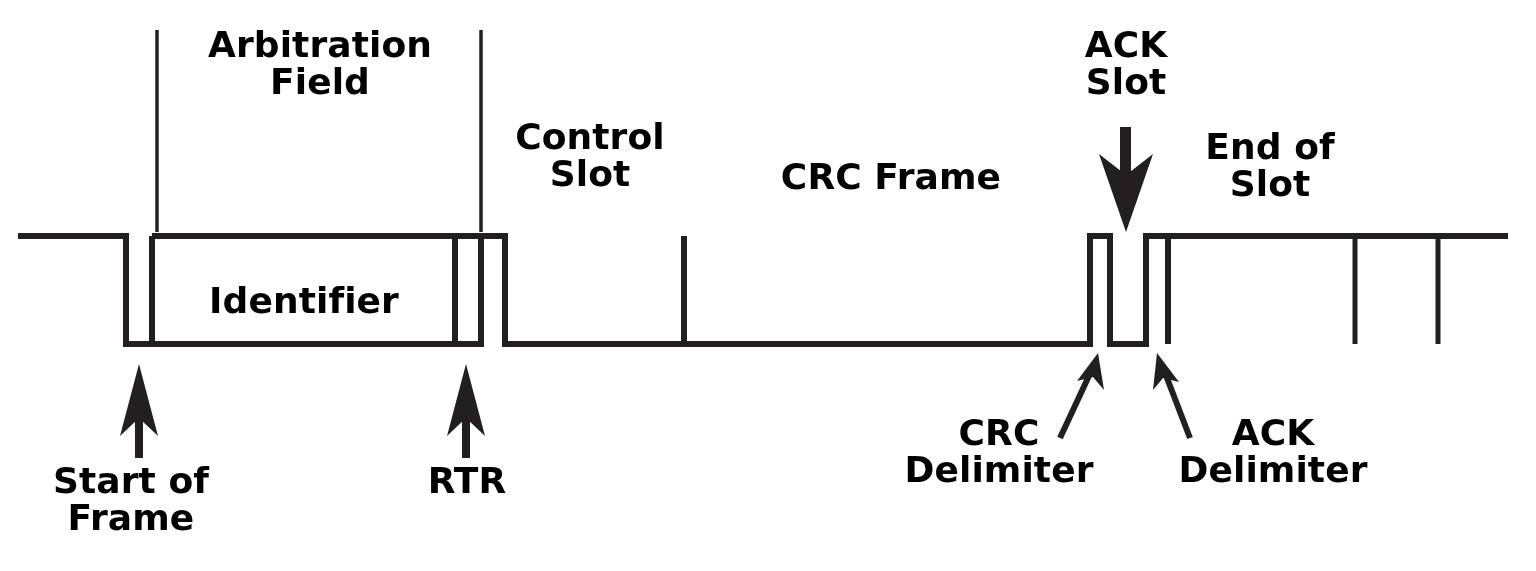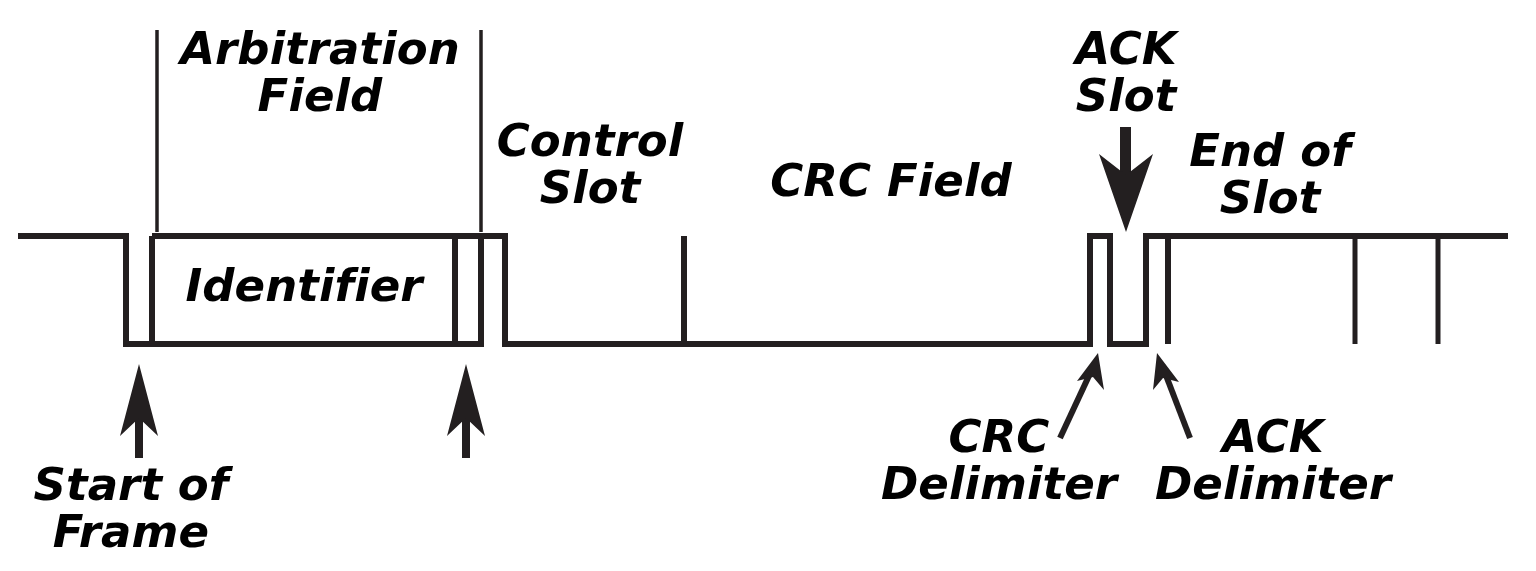--- a/index.html
+++ b/index.html
@@ -57,25 +57,25 @@
   }
   .label {
     position: absolute;
     color: #000000;
     font-weight: bold;
     line-height: 1.04;
     white-space: pre-line;
     text-align: center;
     letter-spacing: 0.1px;
   }
-  .label.big    { font-size: 45px; font-style: italic; }
+  .label.big    { font-size: 36px; }
   .lbl-arbitration { left: 166px; top: 26px;   width: 308px; }
   .lbl-control     { left: 492px; top: 118px;  width: 196px; }
   .lbl-crc-field   { left: 700px; top: 158px;  width: 382px; }
-  .lbl-identifier  { left: 156px; top: 263px;  width: 296px; }
+  .lbl-identifier  { left: 156px; top: 282px;  width: 296px; }
   .lbl-ack-slot    { left: 1036px; top: 26px;  width: 180px; }
   .lbl-end-of-frame{ left: 1168px; top: 128px; width: 204px; }
   .lbl-start-frame { left: 8px;  top: 462px;  width: 246px; }
   .lbl-rtr         { left: 374px; top: 462px;  width: 186px; }
   .lbl-crc-delim   { left: 880px; top: 414px;  width: 238px; }
   .lbl-ack-delim   { left: 1150px;top: 414px;  width: 246px; }
 </style>
 </head>
 <body>
 
@@ -134,33 +134,34 @@
       <path class="arrow-shape" d="M 1157,353 L 1179,382 L 1163,378 L 1153,390 Z"></path>
     </g>
   </svg>
 
   <div class="label big lbl-arbitration">Arbitration
 Field</div>
 
   <div class="label big lbl-control">Control
 Slot</div>
 
-  <div class="label big lbl-crc-field">CRC Field</div>
+  <div class="label big lbl-crc-field">CRC Frame</div>
 
   <div class="label big lbl-identifier">Identifier</div>
 
   <div class="label big lbl-ack-slot">ACK
 Slot</div>
 
   <div class="label big lbl-end-of-frame">End of
 Slot</div>
 
   <div class="label big lbl-start-frame">Start of
 Frame</div>
 
+  <div class="label big lbl-rtr">RTR</div>
 
   <div class="label big lbl-crc-delim">CRC
 Delimiter</div>
 
   <div class="label big lbl-ack-delim">ACK
 Delimiter</div>
 
 </div>
 
 </body></html>

